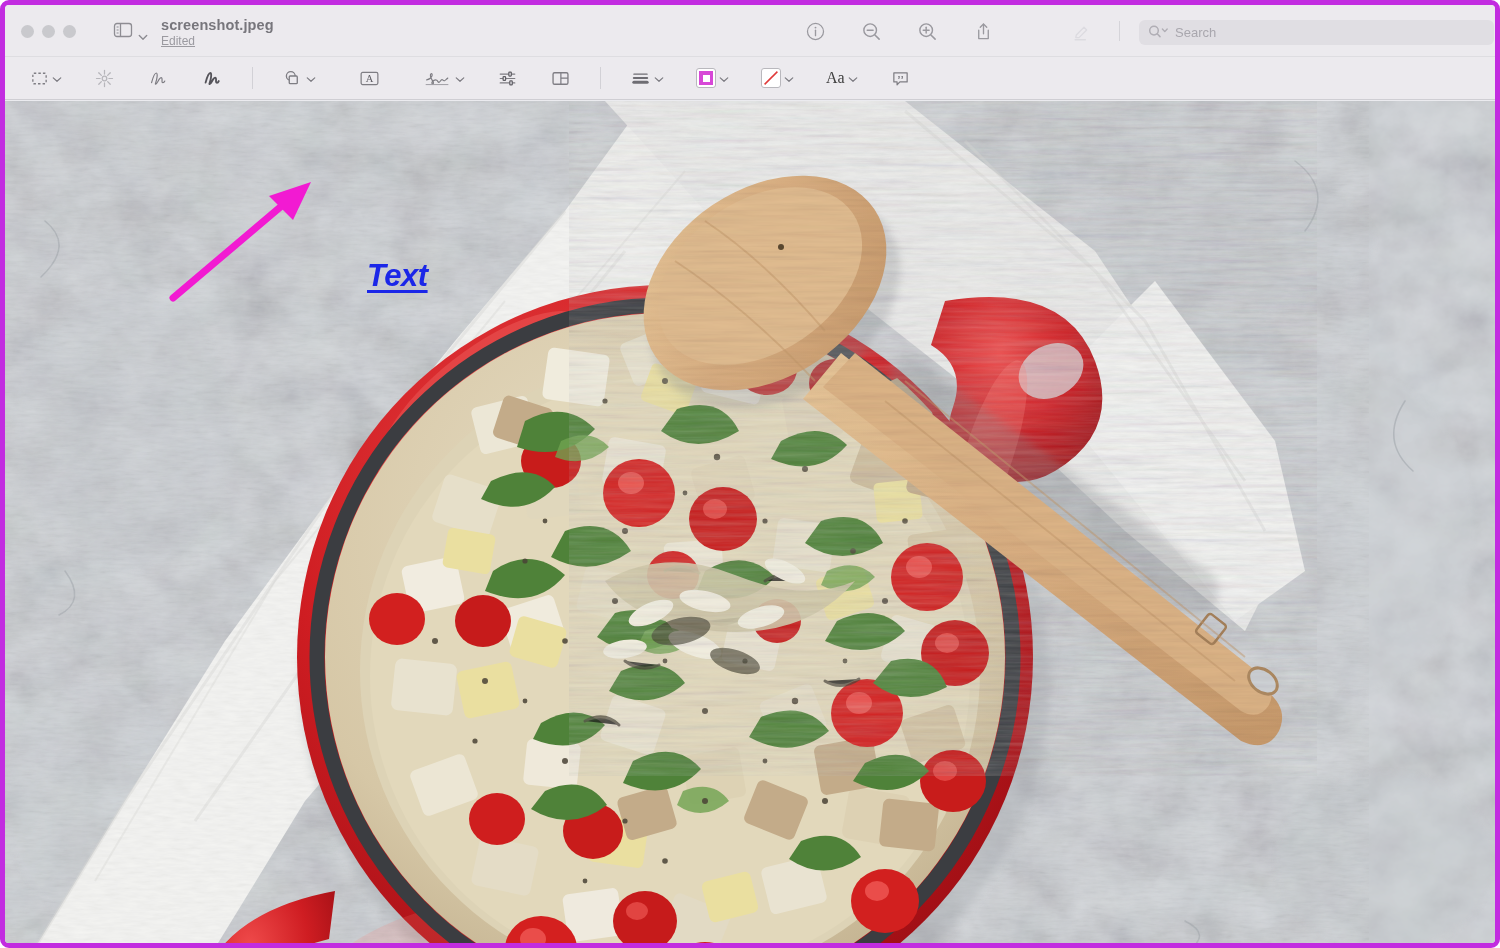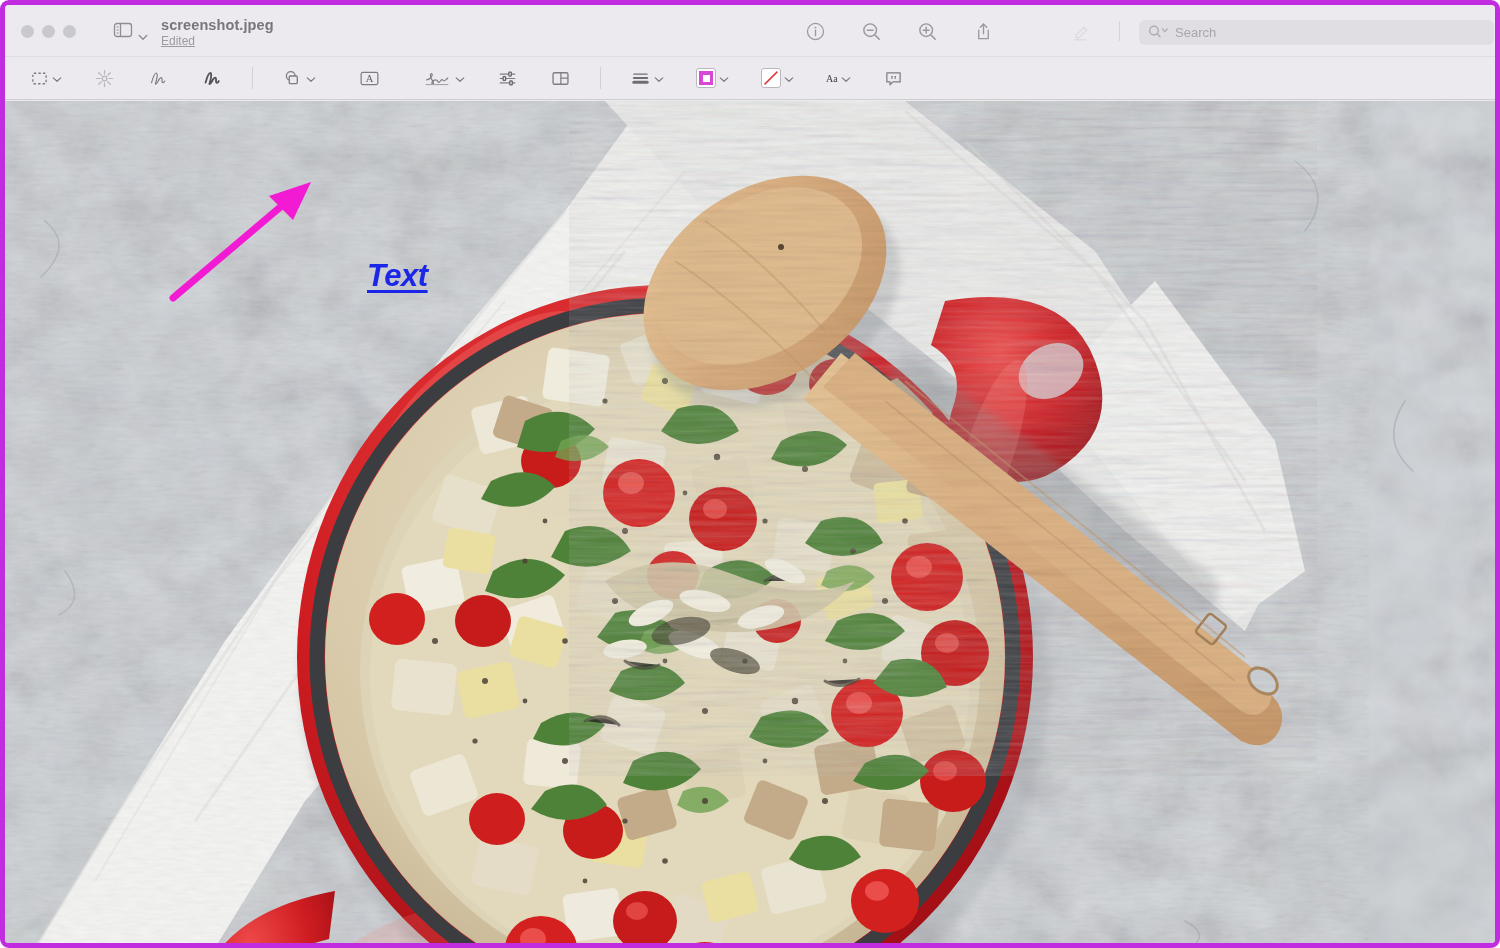--- a/index.html
+++ b/index.html
@@ -146,21 +146,21 @@
     background: #d748d7;
     display: flex;
     align-items: center;
     justify-content: center;
   }
   #border-color-swatch-core {
     width: 7px; height: 7px;
     background: #ffffff;
   }
   #text-style-label {
-    font-size: 10px;
+    font-size: 16px;
     color: #404040;
     font-family: "Liberation Serif", serif;
   }
 
   
   #image-canvas {
     position: absolute;
     left: 0; top: 96px; right: 0; bottom: 0;
     overflow: hidden;
     background: #d8dadd;

